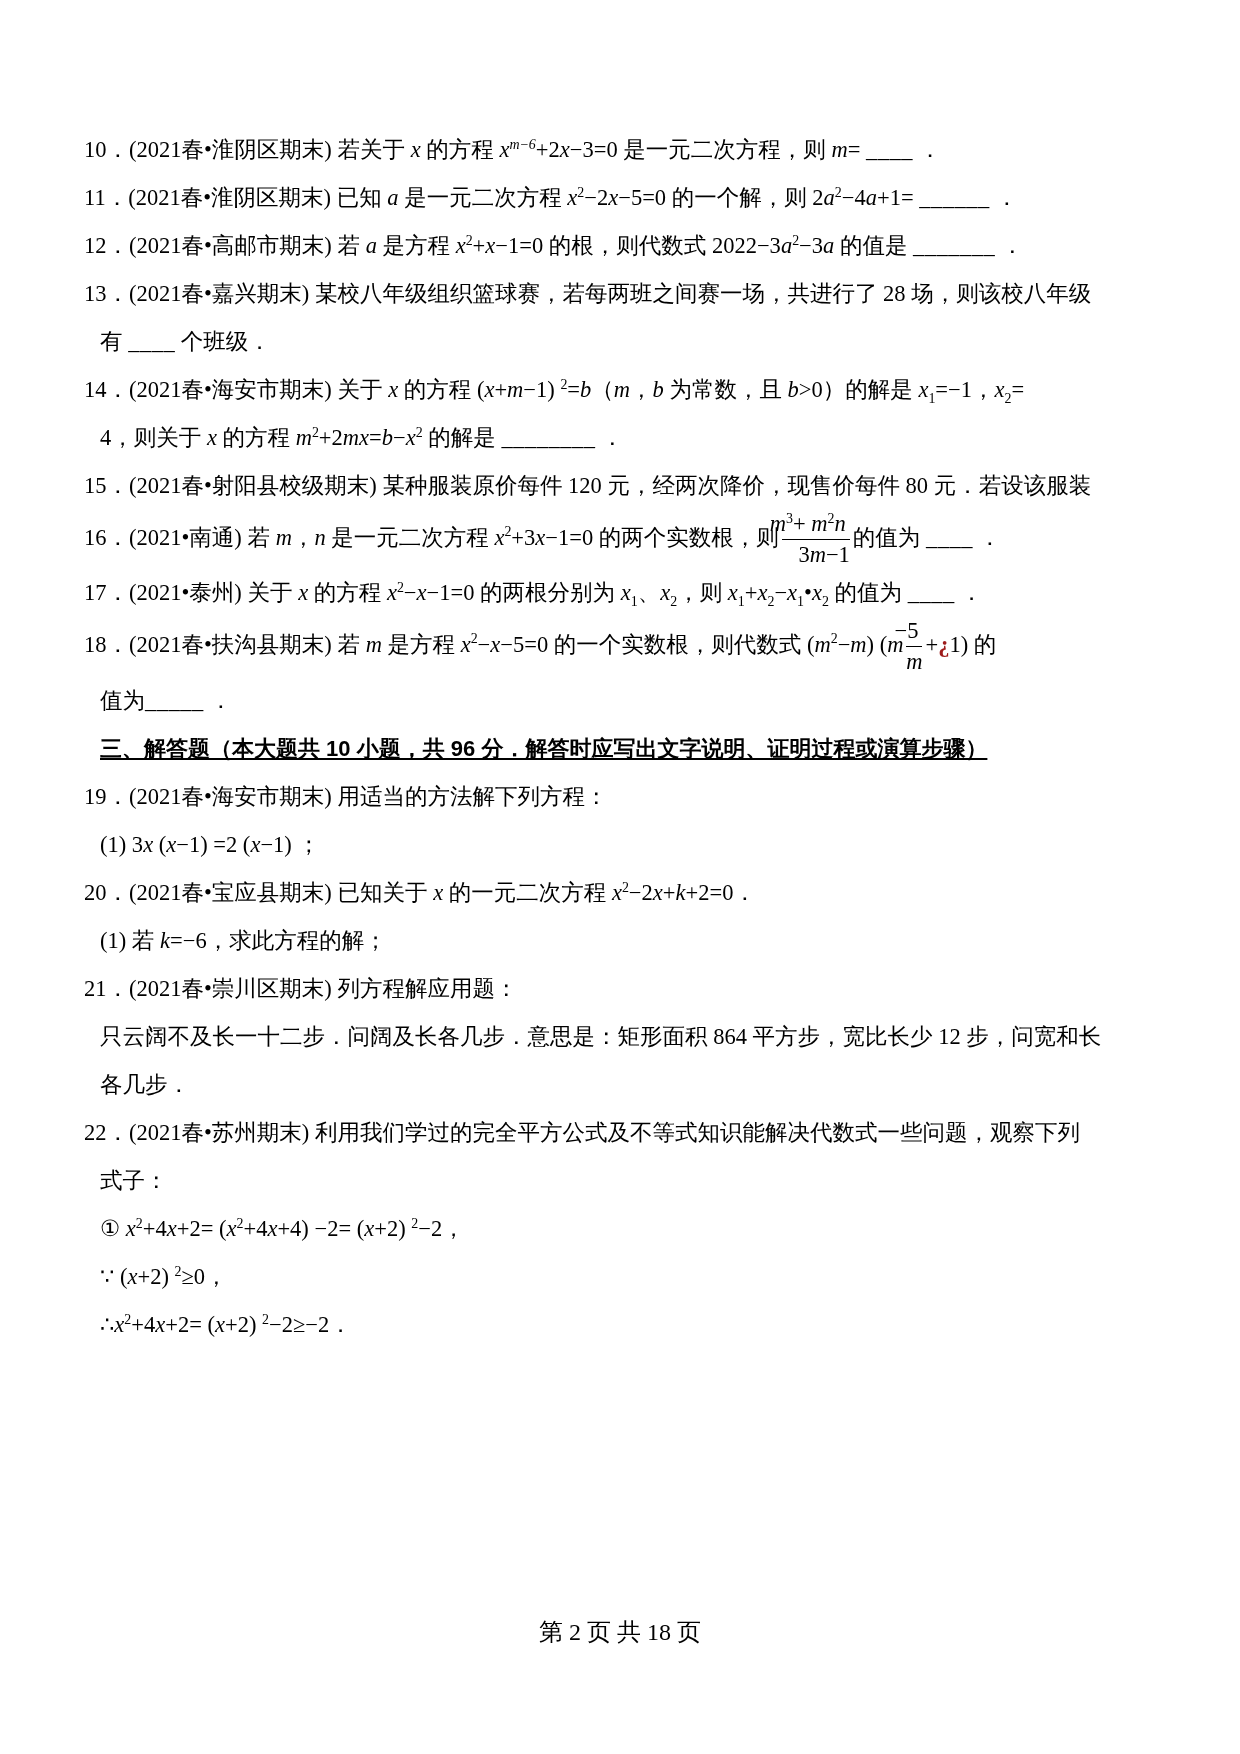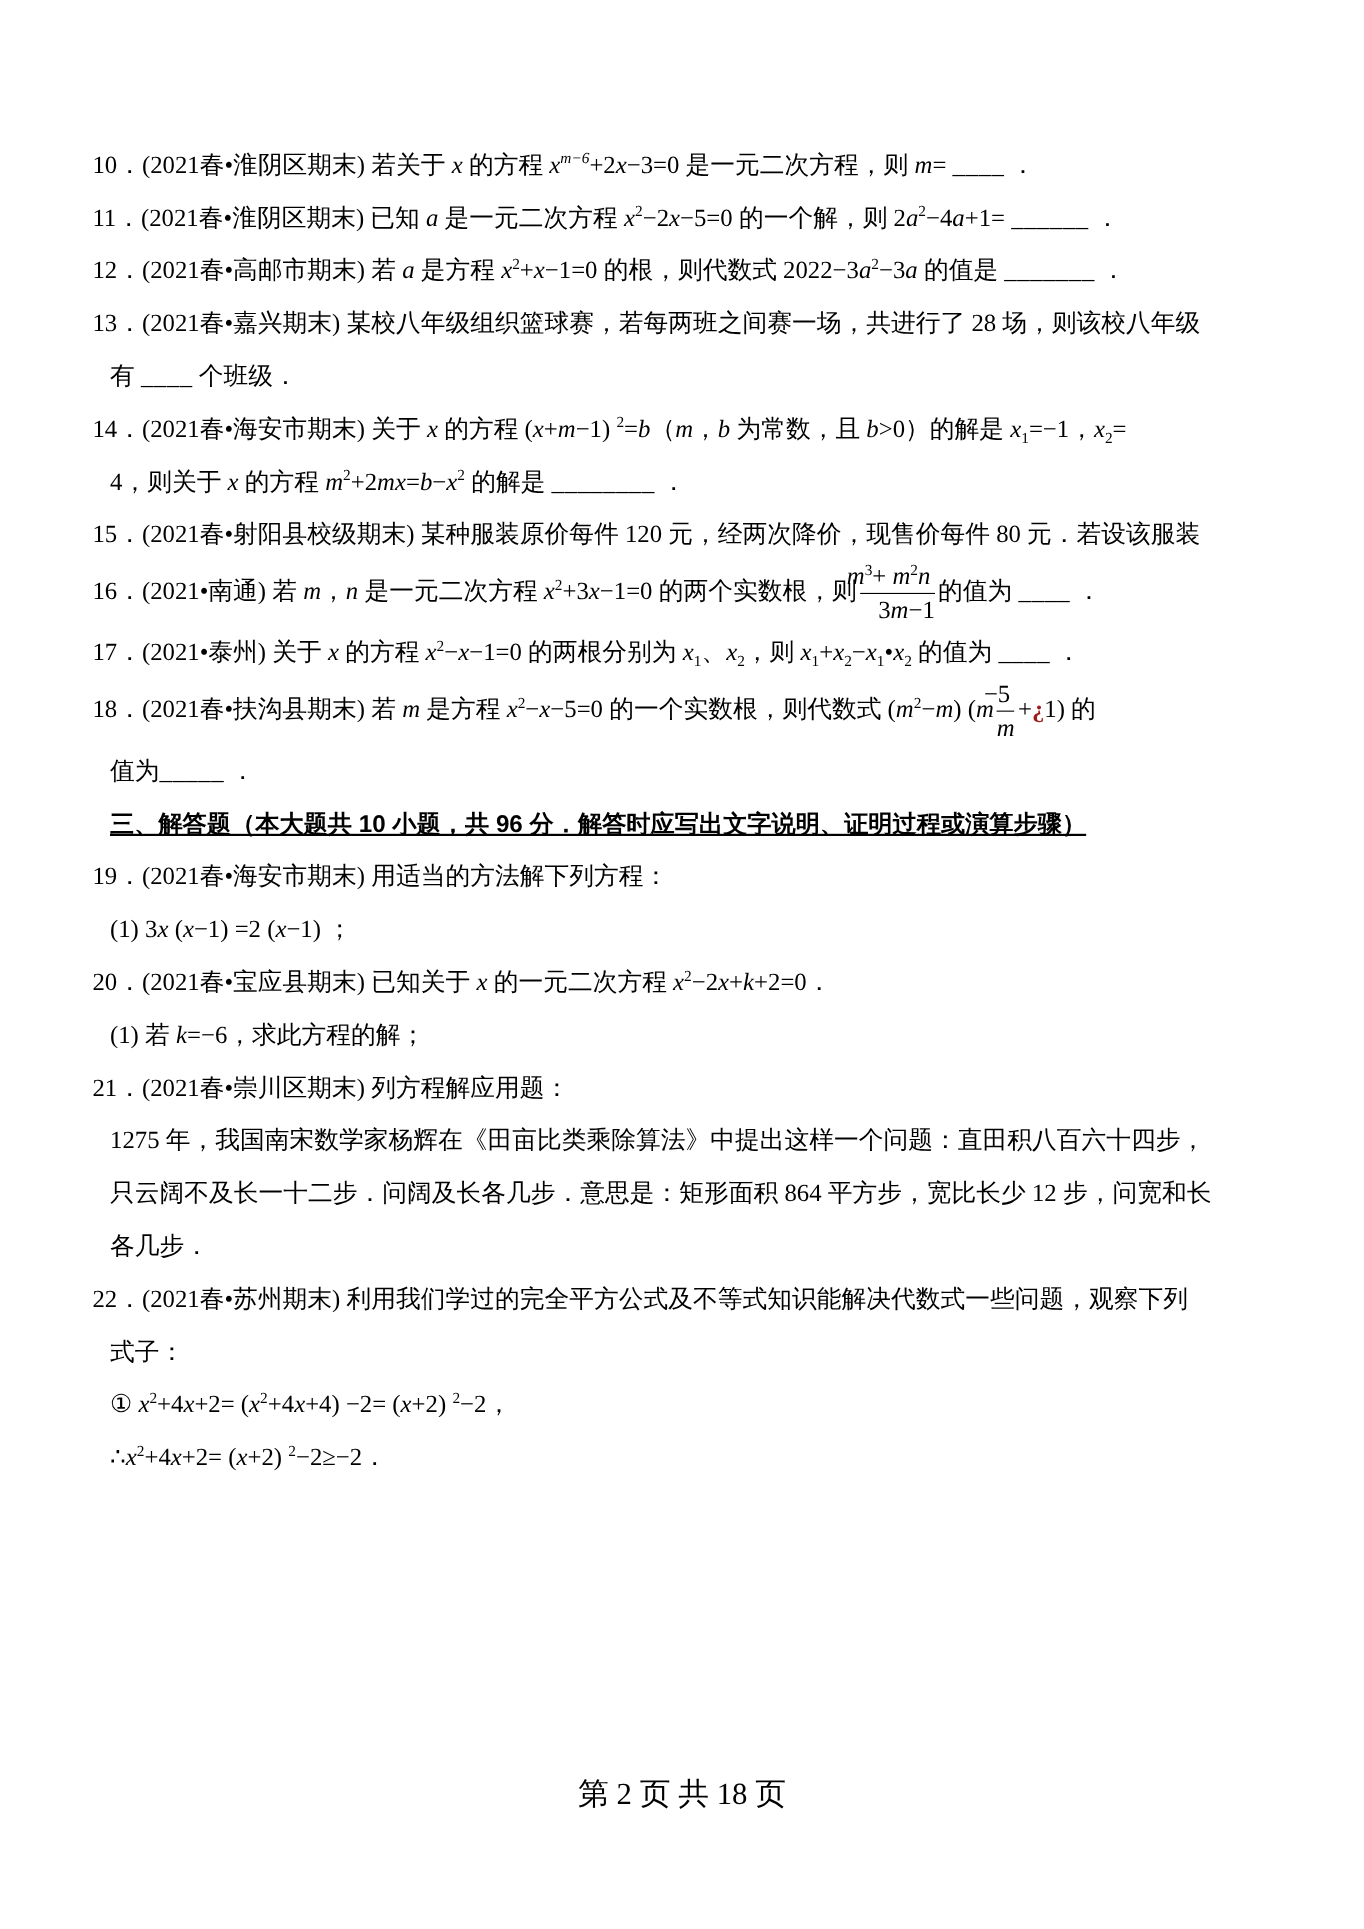--- a/index.html
+++ b/index.html
@@ -17,21 +17,21 @@
   .it{font-style:italic;}
   #content sup{font-size:0.62em;vertical-align:super;line-height:0;}
   #content sub{font-size:0.62em;vertical-align:sub;line-height:0;}
   .frac{display:inline-block;vertical-align:middle;text-align:right;line-height:1.25;margin:0 3px;}
   .frac .num{display:block;border-bottom:1.5px solid #000;padding:0 4px 1px;}
   .frac .den{display:block;padding-top:1px;}
   .red{color:#9e1b1b;font-weight:bold;}
   .blank{letter-spacing:0.5px;}
   #footer{
     position:absolute;left:0;right:0;top:1608px;text-align:center;
-    font-size:28px;line-height:48px;
+    font-size:24px;line-height:48px;
   }
 </style>
 </head>
 <body>
 
 <main id="content">
     <p class="item">10．(2021春•淮阴区期末) 若关于 <span class="it">x</span> 的方程 <span class="it">x</span><sup class="it">m−6</sup>+2<span class="it">x</span>−3=0 是一元二次方程，则 <span class="it">m</span>= <span class="blank">____</span> ．</p>
     <p class="item">11．(2021春•淮阴区期末) 已知 <span class="it">a</span> 是一元二次方程 <span class="it">x</span><sup>2</sup>−2<span class="it">x</span>−5=0 的一个解，则 2<span class="it">a</span><sup>2</sup>−4<span class="it">a</span>+1= <span class="blank">______</span> ．</p>
     <p class="item">12．(2021春•高邮市期末) 若 <span class="it">a</span> 是方程 <span class="it">x</span><sup>2</sup>+<span class="it">x</span>−1=0 的根，则代数式 2022−3<span class="it">a</span><sup>2</sup>−3<span class="it">a</span> 的值是 <span class="blank">_______</span> ．</p>
     <p class="item">13．(2021春•嘉兴期末) 某校八年级组织篮球赛，若每两班之间赛一场，共进行了 28 场，则该校八年级</p>
@@ -42,22 +42,22 @@
     <p class="item">16．(2021•南通) 若 <span class="it">m</span>，<span class="it">n</span> 是一元二次方程 <span class="it">x</span><sup>2</sup>+3<span class="it">x</span>−1=0 的两个实数根，则<span class="frac"><span class="num"><span class="it">m</span><sup>3</sup>+ <span class="it">m</span><sup>2</sup><span class="it">n</span></span><span class="den">3<span class="it">m</span>−1</span></span>的值为 <span class="blank">____</span> ．</p>
     <p class="item">17．(2021•泰州) 关于 <span class="it">x</span> 的方程 <span class="it">x</span><sup>2</sup>−<span class="it">x</span>−1=0 的两根分别为 <span class="it">x</span><sub>1</sub>、<span class="it">x</span><sub>2</sub>，则 <span class="it">x</span><sub>1</sub>+<span class="it">x</span><sub>2</sub>−<span class="it">x</span><sub>1</sub>•<span class="it">x</span><sub>2</sub> 的值为 <span class="blank">____</span> ．</p>
     <p class="item">18．(2021春•扶沟县期末) 若 <span class="it">m</span> 是方程 <span class="it">x</span><sup>2</sup>−<span class="it">x</span>−5=0 的一个实数根，则代数式 (<span class="it">m</span><sup>2</sup>−<span class="it">m</span>)  (<span class="it">m</span><span class="frac"><span class="num">−5</span><span class="den"><span class="it">m</span></span></span>+<span class="red">¿</span>1) 的</p>
     <p class="cont">值为<span class="blank">_____</span> ．</p>
     <p class="head">三、解答题（本大题共 10 小题，共 96 分．解答时应写出文字说明、证明过程或演算步骤）</p>
     <p class="item">19．(2021春•海安市期末) 用适当的方法解下列方程：</p>
     <p class="sub">(1) 3<span class="it">x</span> (<span class="it">x</span>−1) =2 (<span class="it">x</span>−1) ；</p>
     <p class="item">20．(2021春•宝应县期末) 已知关于 <span class="it">x</span> 的一元二次方程 <span class="it">x</span><sup>2</sup>−2<span class="it">x</span>+<span class="it">k</span>+2=0．</p>
     <p class="sub">(1) 若 <span class="it">k</span>=−6，求此方程的解；</p>
     <p class="item">21．(2021春•崇川区期末) 列方程解应用题：</p>
-    <p class="cont">1275 年，我国南宋数学家杨辉在《田亩比类乘除算法》中提出这样一个问题：直田积八百六十四步，</p>
     <p class="cont">只云阔不及长一十二步．问阔及长各几步．意思是：矩形面积 864 平方步，宽比长少 12 步，问宽和长</p>
     <p class="cont">各几步．</p>
     <p class="item">22．(2021春•苏州期末) 利用我们学过的完全平方公式及不等式知识能解决代数式一些问题，观察下列</p>
     <p class="cont">式子：</p>
     <p class="cont">① <span class="it">x</span><sup>2</sup>+4<span class="it">x</span>+2=  (<span class="it">x</span><sup>2</sup>+4<span class="it">x</span>+4)  −2=  (<span class="it">x</span>+2) <sup>2</sup>−2，</p>
+    <p class="cont">∵ (<span class="it">x</span>+2) <sup>2</sup>≥0，</p>
     <p class="cont">∴<span class="it">x</span><sup>2</sup>+4<span class="it">x</span>+2=  (<span class="it">x</span>+2) <sup>2</sup>−2≥−2．</p>
   </main>
 
 <div id="footer">第 2 页 共 18 页</div>
 
 </body></html>

